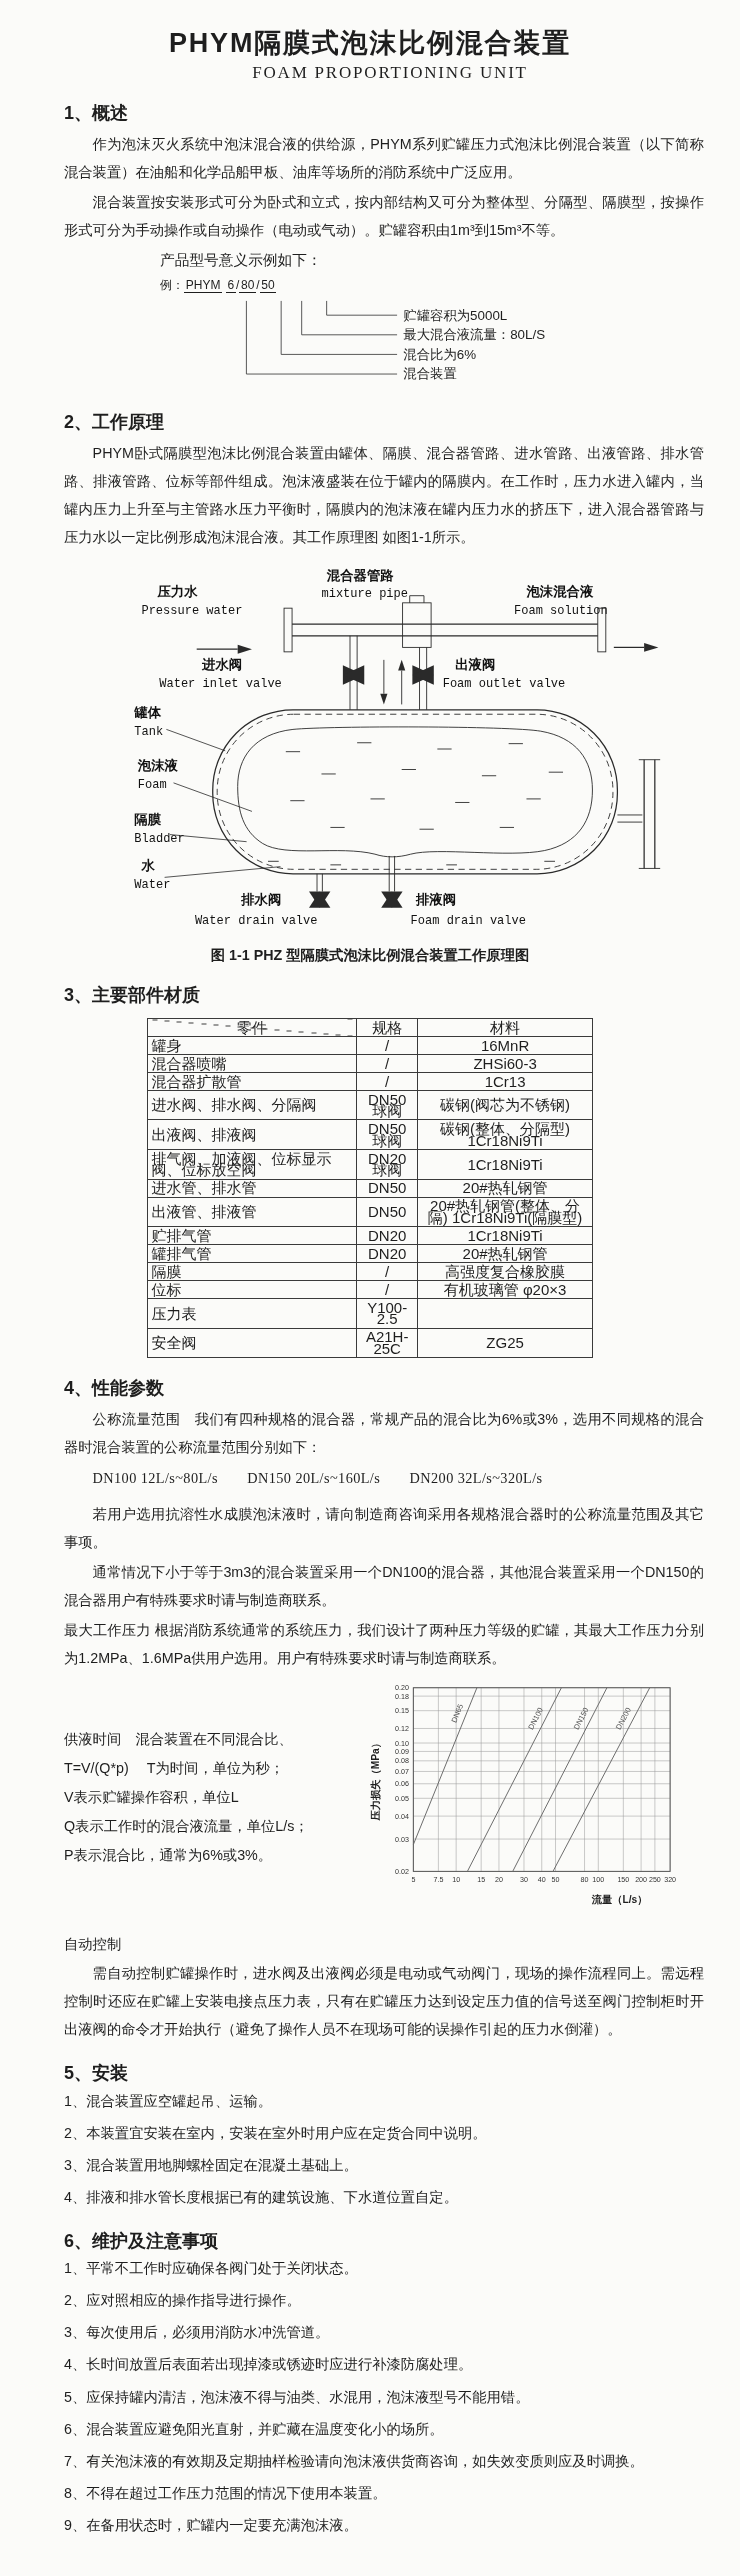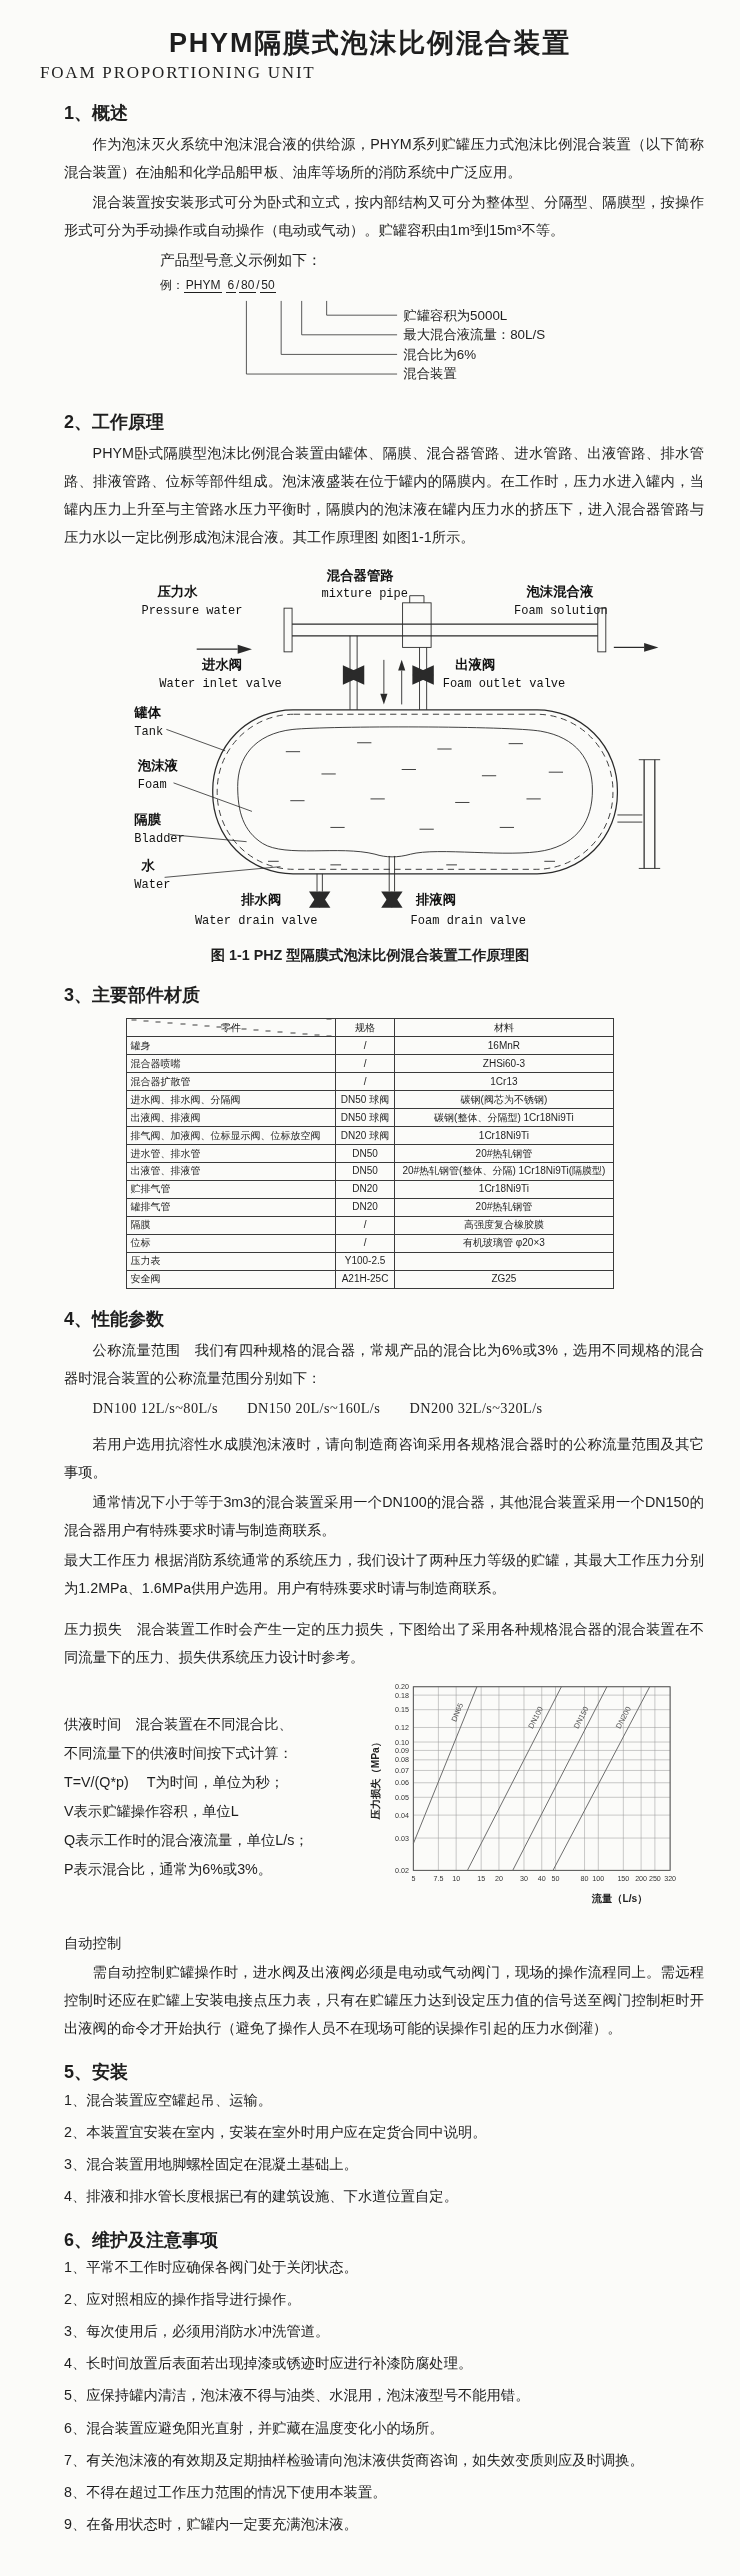--- a/index.html
+++ b/index.html
@@ -1,20 +1,20 @@
 <!DOCTYPE html>
 <html style="--accent-red: #c53a2a; --accent-green: #a8b400; --ink: #1e1e1e;font-size:14.3px"><head>
 <meta charset="utf-8">
 <style>
   html,body{margin:0;padding:0;background:#e9e9e7;}
   .page{width:740px;min-height:2576px;margin:0 auto;background:#fbfbf9;color:#1e1e1e;
         font-family:"Liberation Sans",sans-serif;position:relative;overflow:hidden;}
   .inner{padding:21.4px 0 27px 0;}
   .doc-title{font-size:27px;font-weight:800;text-align:center;letter-spacing:1.8px;margin:3.6px 0 1.8px 0;}
-  .doc-subtitle{font-family:"Liberation Serif",serif;font-size:17px;text-align:left;letter-spacing:1.8px;margin-bottom:7.1px;padding-left:40px;}
+  .doc-subtitle{font-family:"Liberation Serif",serif;font-size:17px;text-align:center;letter-spacing:1.8px;margin-bottom:7.1px;padding-left:40px;}
   .text-col{margin:0 36px 0 64px;}
   .sec-h{font-size:18px;font-weight:800;margin:18px 0 5.3px 0;}
   .para{font-size:14.3px;line-height:28px;text-indent:2em;margin:1.8px 0;text-align:justify;}
   .para.noindent{text-indent:0;}
   
   .model-block{margin:5.3px 0 0 160px;font-size:14.7px;line-height:23px;}
   .model-example{margin-top:1.8px;font-size:12px;}
   .useg{border-bottom:1.3px solid #1e1e1e;padding:0 1.8px;}
   .model-svg{display:block;margin:1.8px 0 0 32px;}
   .model-svg text{font-size:15px;fill:#1e1e1e;}
@@ -23,21 +23,21 @@
   .fig-caption{text-align:center;font-size:14.3px;font-weight:700;margin:5.3px 0 0 0;}
   #fig1 .pipe{stroke:#2a2a2a;stroke-width:1.4;fill:none;}
   #fig1 .thin{stroke:#2a2a2a;stroke-width:1;fill:none;}
   #fig1 .hatch{stroke:#2a2a2a;stroke-width:1;fill:none;stroke-dasharray:7 5;}
   #fig1 .fillw{fill:#2a2a2a;}
   #fig1 .cn{font-size:15px;font-weight:600;fill:#111;}
   #fig1 .en{font-family:"Liberation Mono",monospace;font-size:13.5px;fill:#111;}
   #fig1 .leader{stroke:#2a2a2a;stroke-width:0.9;}
   #fig1 .dash{stroke:#2a2a2a;stroke-width:1;}
   
-  .mat-table{border-collapse:collapse;margin:10.7px auto 0 auto;width:488px;font-size:10px;}
+  .mat-table{border-collapse:collapse;margin:10.7px auto 0 auto;width:446px;font-size:15px;}
   .mat-table th,.mat-table td{border:0.9px solid #3a3a3a;padding:2.7px 3.6px;text-align:center;line-height:11.6px;}
   .mat-table td:first-child{text-align:left;width:201px;}
   .mat-table th:first-child{background:
       linear-gradient(to top right,transparent 49.4%,#3a3a3a 49.4%,#3a3a3a 50.6%,transparent 50.6%);}
   .mat-table th{font-weight:400;}
   
   .flow-line{font-size:14.3px;margin:7.1px 0 12.5px 2em;letter-spacing:0.4px;font-family:Liberation Serif, serif;}
   .perf-row{display:flex;margin:5.3px 36px 0 64px;align-items:center;}
   .supply-col{width:310px;}
   .supply-line{font-size:14.3px;line-height:29px;}
@@ -282,27 +282,25 @@
         </tbody>
       </table>
 
   <div class="text-col">
     <div class="sec-h">4、性能参数</div>
     <div class="para">公称流量范围　我们有四种规格的混合器，常规产品的混合比为6%或3%，选用不同规格的混合器时混合装置的公称流量范围分别如下：</div>
     <div class="flow-line">DN100  12L/s~80L/s　　DN150  20L/s~160L/s　　DN200  32L/s~320L/s</div>
     <div class="para">若用户选用抗溶性水成膜泡沫液时，请向制造商咨询采用各规格混合器时的公称流量范围及其它事项。</div>
     <div class="para">通常情况下小于等于3m3的混合装置采用一个DN100的混合器，其他混合装置采用一个DN150的混合器用户有特殊要求时请与制造商联系。</div>
     <div class="para noindent">最大工作压力 根据消防系统通常的系统压力，我们设计了两种压力等级的贮罐，其最大工作压力分别为1.2MPa、1.6MPa供用户选用。用户有特殊要求时请与制造商联系。</div>
-    <div class="para noindent" style="margin-top:12.5px;">压力损失　混合装置工作时会产生一定的压力损失，下图给出了采用各种规格混合器的混合装置在不同流量下的压力、损失供系统压力设计时参考。</div>
   </div>
 
   <div class="perf-row">
     <div class="supply-col">
           <div class="supply-line">供液时间　混合装置在不同混合比、</div>
-          <div class="supply-line">不同流量下的供液时间按下式计算：</div>
           <div class="supply-line">T=V/(Q*p)　 T为时间，单位为秒；</div>
           <div class="supply-line">V表示贮罐操作容积，单位L</div>
           <div class="supply-line">Q表示工作时的混合液流量，单位L/s；</div>
           <div class="supply-line">P表示混合比，通常为6%或3%。</div>
         </div>
     <div class="chart-box">
       <svg id="loss-chart" width="337" height="239" viewBox="0 0 378 268">
             <line x1="52" y1="12" x2="52" y2="218" class="grid"></line>
             <text x="52" y="230" class="tick tx">5</text>
             <line x1="80.07820003461549" y1="12" x2="80.07820003461549" y2="218" class="grid"></line>

